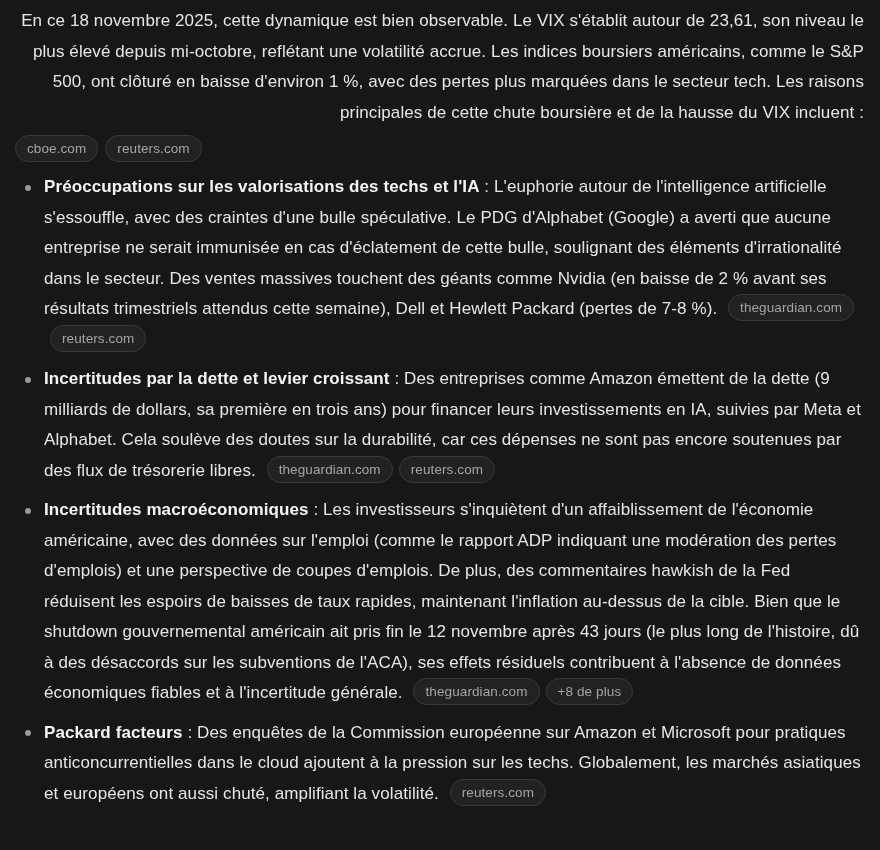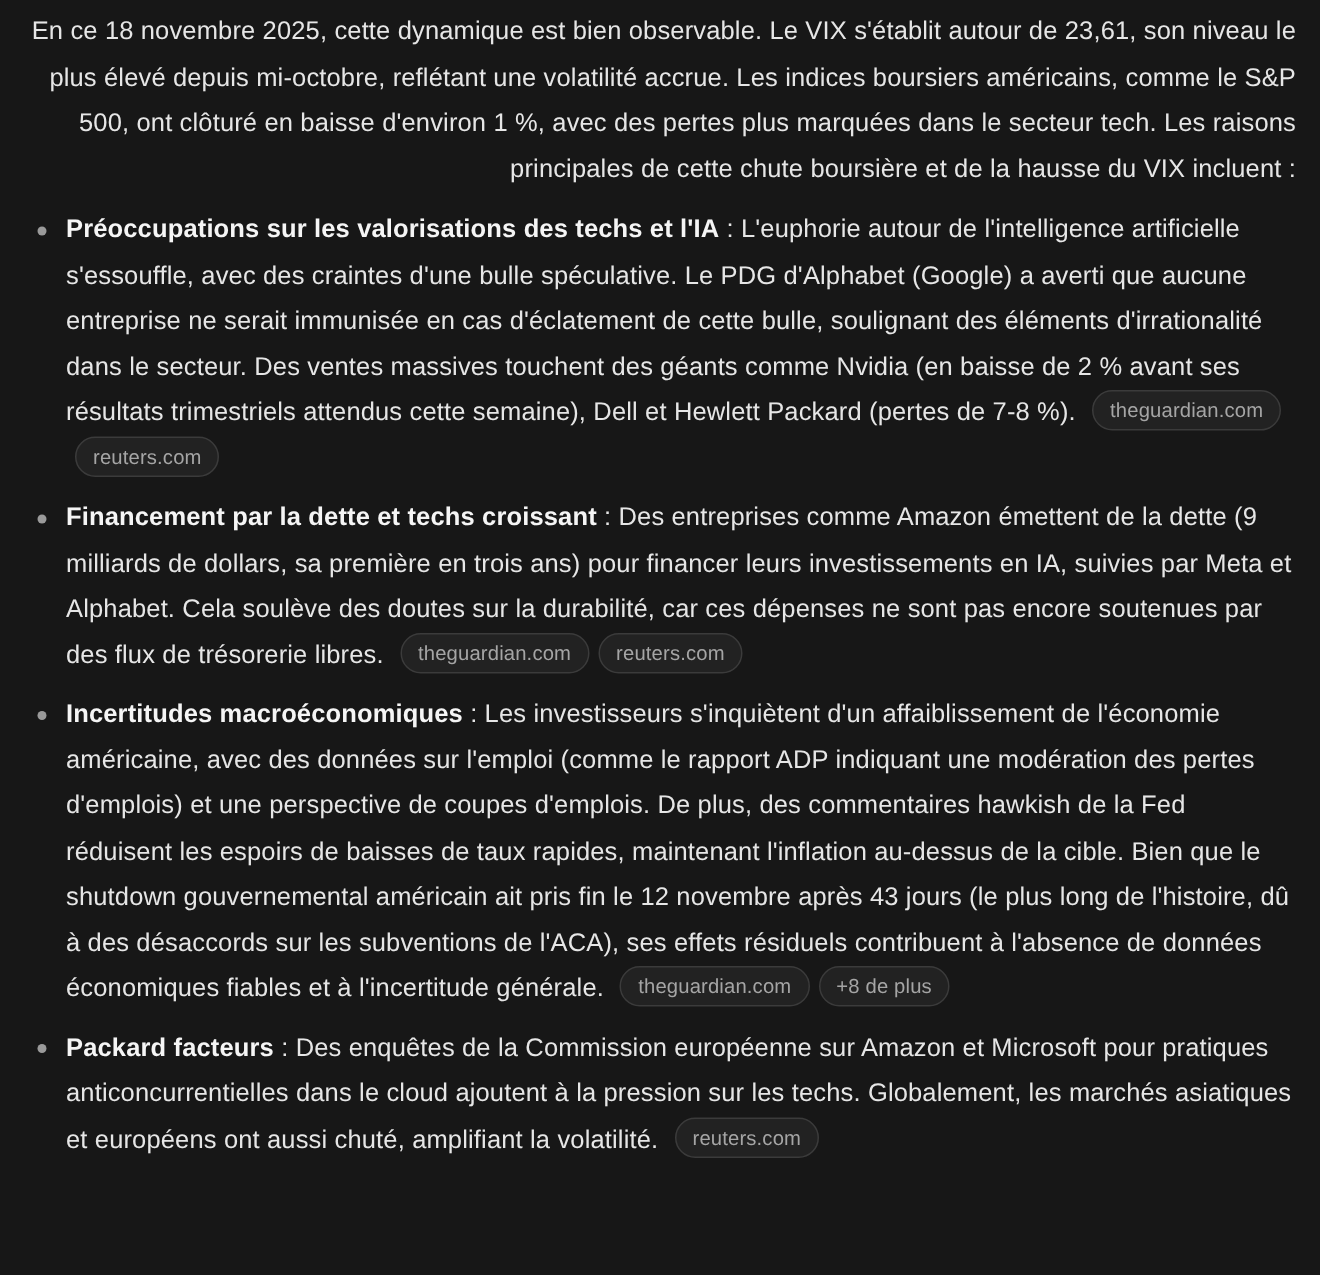--- a/index.html
+++ b/index.html
@@ -70,32 +70,36 @@
     transform: translateY(-2px);
   }
 </style>
 </head>
 <body>
 
 <div class="content">
 
   <p class="para">En ce 18 novembre 2025, cette dynamique est bien observable. Le VIX s'établit autour de 23,61, son niveau le plus élevé depuis mi-octobre, reflétant une volatilité accrue. Les indices boursiers américains, comme le S&amp;P 500, ont clôturé en baisse d'environ 1 %, avec des pertes plus marquées dans le secteur tech. Les raisons principales de cette chute boursière et de la hausse du VIX incluent :</p>
 
+  <div class="pill-row">
+    <span class="pill">cboe.com</span>
+    <span class="pill">reuters.com</span>
+  </div>
 
   <ul class="points">
 
     <li class="li">
       <span class="bullet"></span>
       <span class="t">Préoccupations sur les valorisations des techs et l'IA</span><span> : L'euphorie autour de l'intelligence artificielle s'essouffle, avec des craintes d'une bulle spéculative. Le PDG d'Alphabet (Google) a averti que aucune entreprise ne serait immunisée en cas d'éclatement de cette bulle, soulignant des éléments d'irrationalité dans le secteur. Des ventes massives touchent des géants comme Nvidia (en baisse de 2 % avant ses résultats trimestriels attendus cette semaine), Dell et Hewlett Packard (pertes de 7-8 %).</span>
       <span class="pill">theguardian.com</span><span class="pill">reuters.com</span>
     </li>
 
     <li class="li">
       <span class="bullet"></span>
-      <span class="t">Financement par la dette et techs croissant</span><span> : Des entreprises comme Amazon émettent de la dette (9 milliards de dollars, sa première en trois ans) pour financer leurs investissements en IA, suivies par Meta et Alphabet. Cela soulève des doutes sur la durabilité, car ces dépenses ne sont pas encore soutenues par des flux de trésorerie libres.</span>
+      <span class="t">Incertitudes par la dette et levier croissant</span><span> : Des entreprises comme Amazon émettent de la dette (9 milliards de dollars, sa première en trois ans) pour financer leurs investissements en IA, suivies par Meta et Alphabet. Cela soulève des doutes sur la durabilité, car ces dépenses ne sont pas encore soutenues par des flux de trésorerie libres.</span>
       <span class="pill">theguardian.com</span><span class="pill">reuters.com</span>
     </li>
 
     <li class="li">
       <span class="bullet"></span>
       <span class="t">Incertitudes macroéconomiques</span><span> : Les investisseurs s'inquiètent d'un affaiblissement de l'économie américaine, avec des données sur l'emploi (comme le rapport ADP indiquant une modération des pertes d'emplois) et une perspective de coupes d'emplois. De plus, des commentaires hawkish de la Fed réduisent les espoirs de baisses de taux rapides, maintenant l'inflation au-dessus de la cible. Bien que le shutdown gouvernemental américain ait pris fin le 12 novembre après 43 jours (le plus long de l'histoire, dû à des désaccords sur les subventions de l'ACA), ses effets résiduels contribuent à l'absence de données économiques fiables et à l'incertitude générale.</span>
       <span class="pill">theguardian.com</span><span class="pill">+8 de plus</span>
     </li>
 
     <li class="li">

